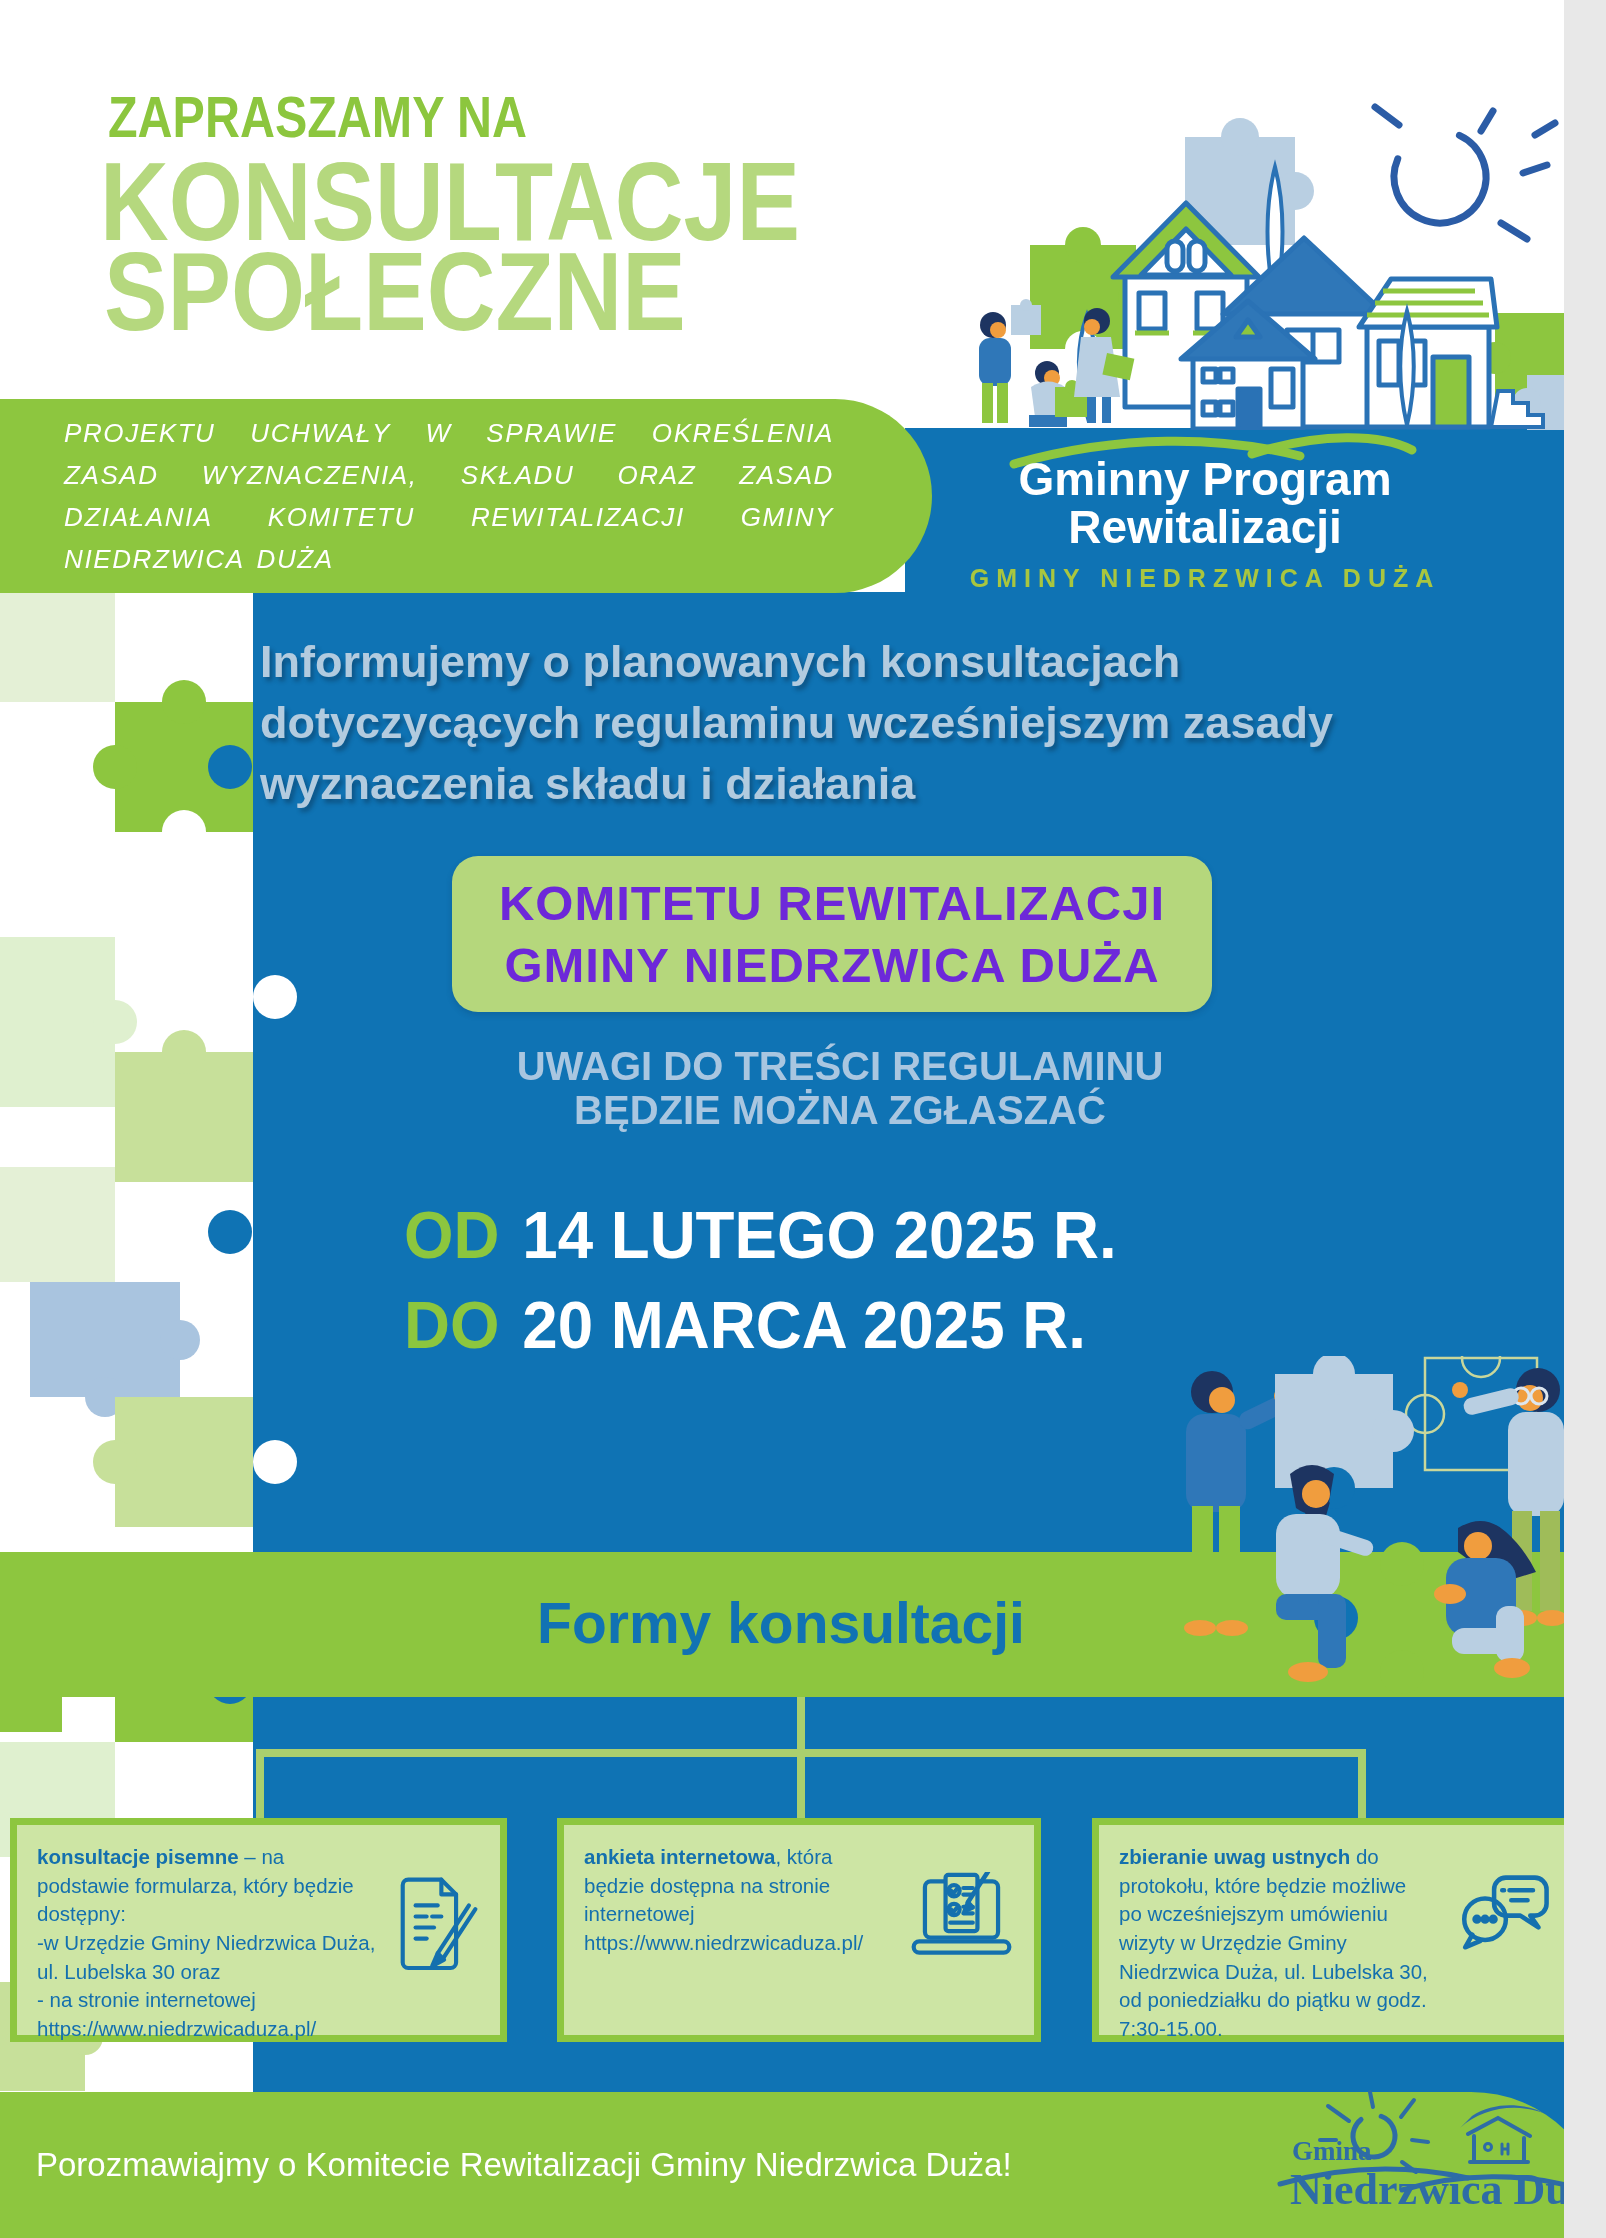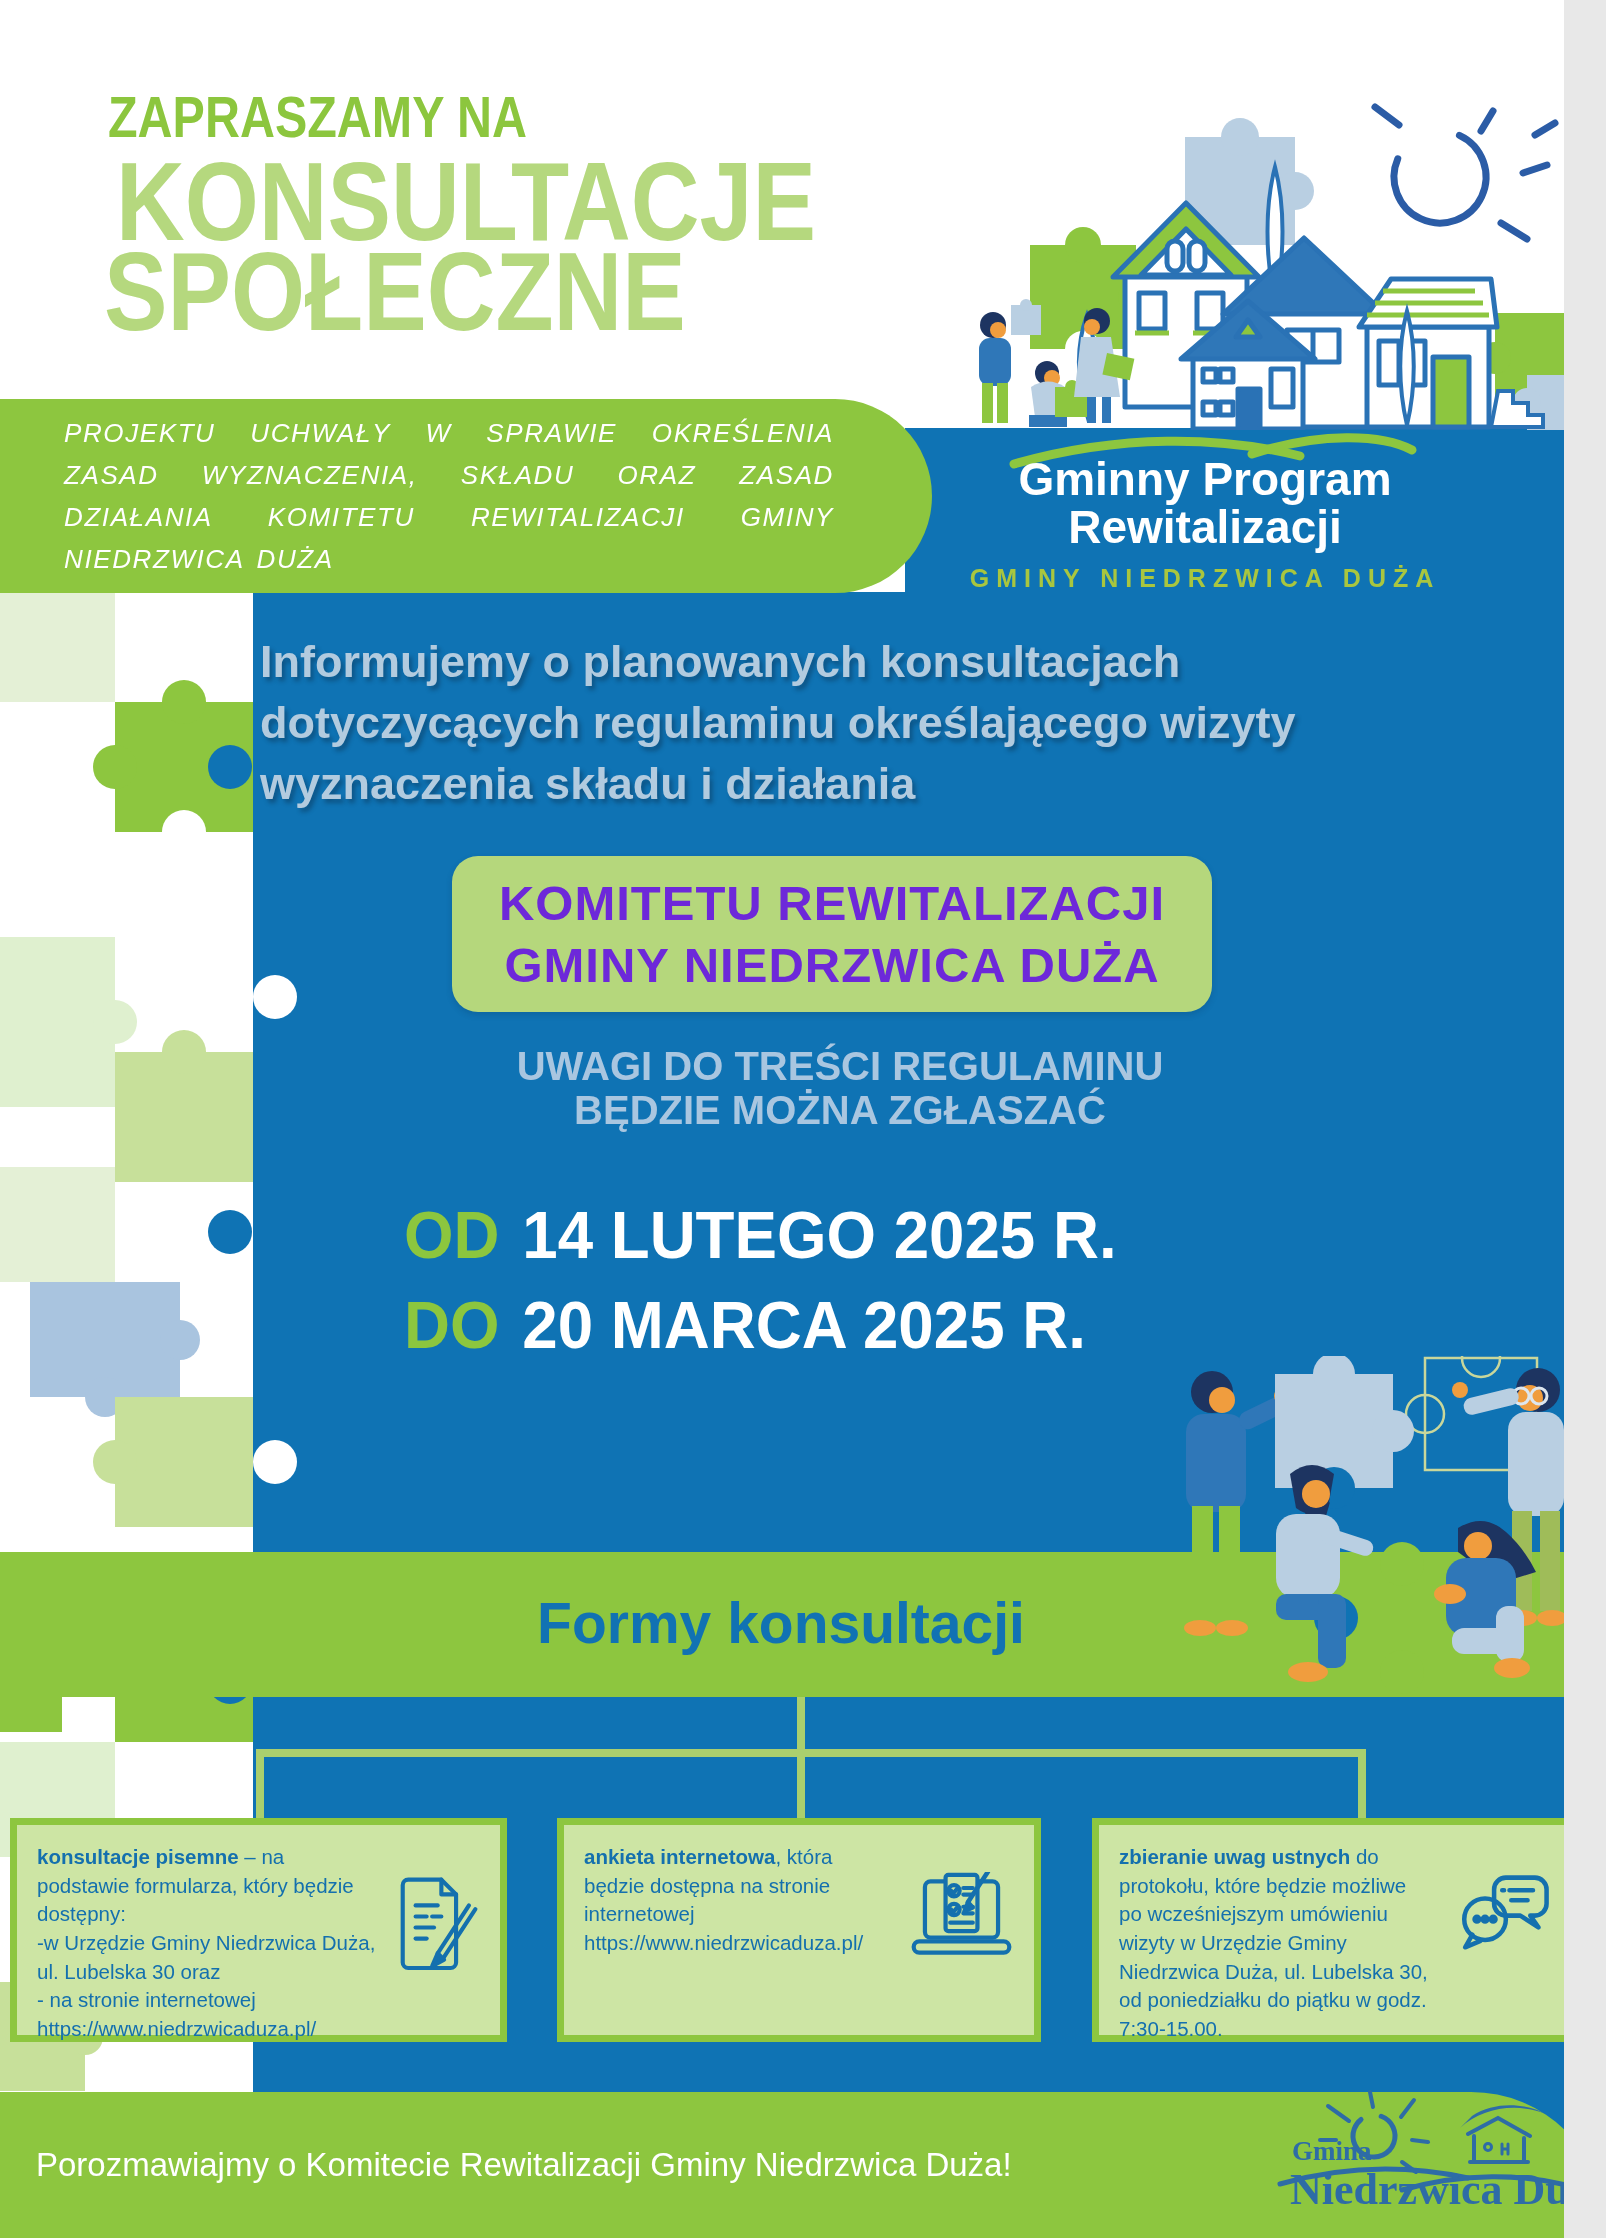--- a/index.html
+++ b/index.html
@@ -8,21 +8,21 @@
   .abs{position:absolute;}
 
   
   .main-blue{left:0;top:592px;width:1606px;height:1646px;background:#0f73b4;}
   .logo-panel{left:905px;top:428px;width:701px;height:170px;background:#0f73b4;}
 
   
   .kicker{left:108px;top:84px;color:#8cc63e;font-size:57px;font-weight:700;white-space:nowrap;}
   .kicker>span,.title>span{display:inline-block;transform:scaleX(.85);transform-origin:0 50%;}
   .title{color:#b5d87e;font-size:112px;font-weight:700;line-height:1;white-space:nowrap;}
-  .t1{left:116px;top:146px;} .t2{left:104px;top:236px;}
+  .t1{left:100px;top:146px;} .t2{left:104px;top:236px;}
 
   .subject-box{left:0;top:399px;width:932px;height:194px;background:#8dc63f;
                border-radius:0 97px 97px 0;display:flex;align-items:center;z-index:5;}
   .subject-box p{margin:0;padding:0 98px 0 64px;color:#fff;font-size:26px;line-height:1.62;
                  letter-spacing:1.6px;word-spacing:4px;text-align:justify;font-style:italic;}
 
   
   .plogo{z-index:6;text-align:center;color:#fff;white-space:nowrap;}
   .plogo-l1{left:955px;top:452px;width:500px;font-size:46px;font-weight:700;}
   .plogo-l2{left:955px;top:500px;width:500px;font-size:46px;font-weight:700;}
@@ -257,21 +257,21 @@
     <svg width="420" height="46" viewBox="0 0 420 46">
       <path d="M14 40 C120 10 220 12 300 32" stroke="#8dc63f" stroke-width="9" fill="none" stroke-linecap="round"></path>
       <path d="M252 30 C320 8 382 10 412 26" stroke="#8dc63f" stroke-width="9" fill="none" stroke-linecap="round"></path>
     </svg>
   </div>
   <div class="abs plogo plogo-l1">Gminny Program</div>
   <div class="abs plogo plogo-l2">Rewitalizacji</div>
   <div class="abs plogo plogo-l3">GMINY NIEDRZWICA DUŻA</div>
 
   <div class="abs ann ann1">Informujemy o planowanych  konsultacjach</div>
-  <div class="abs ann ann2">dotyczycących regulaminu określającego wizyty</div>
+  <div class="abs ann ann2">dotyczycących regulaminu wcześniejszym zasady</div>
   <div class="abs ann ann3">wyznaczenia składu i działania</div>
 
   <div class="abs committee">
     <div>KOMITETU REWITALIZACJI</div>
     <div>GMINY NIEDRZWICA DUŻA</div>
   </div>
 
   <div class="abs remarks rm1">UWAGI DO TREŚCI REGULAMINU</div>
   <div class="abs remarks rm2">BĘDZIE MOŻNA ZGŁASZAĆ</div>
 

